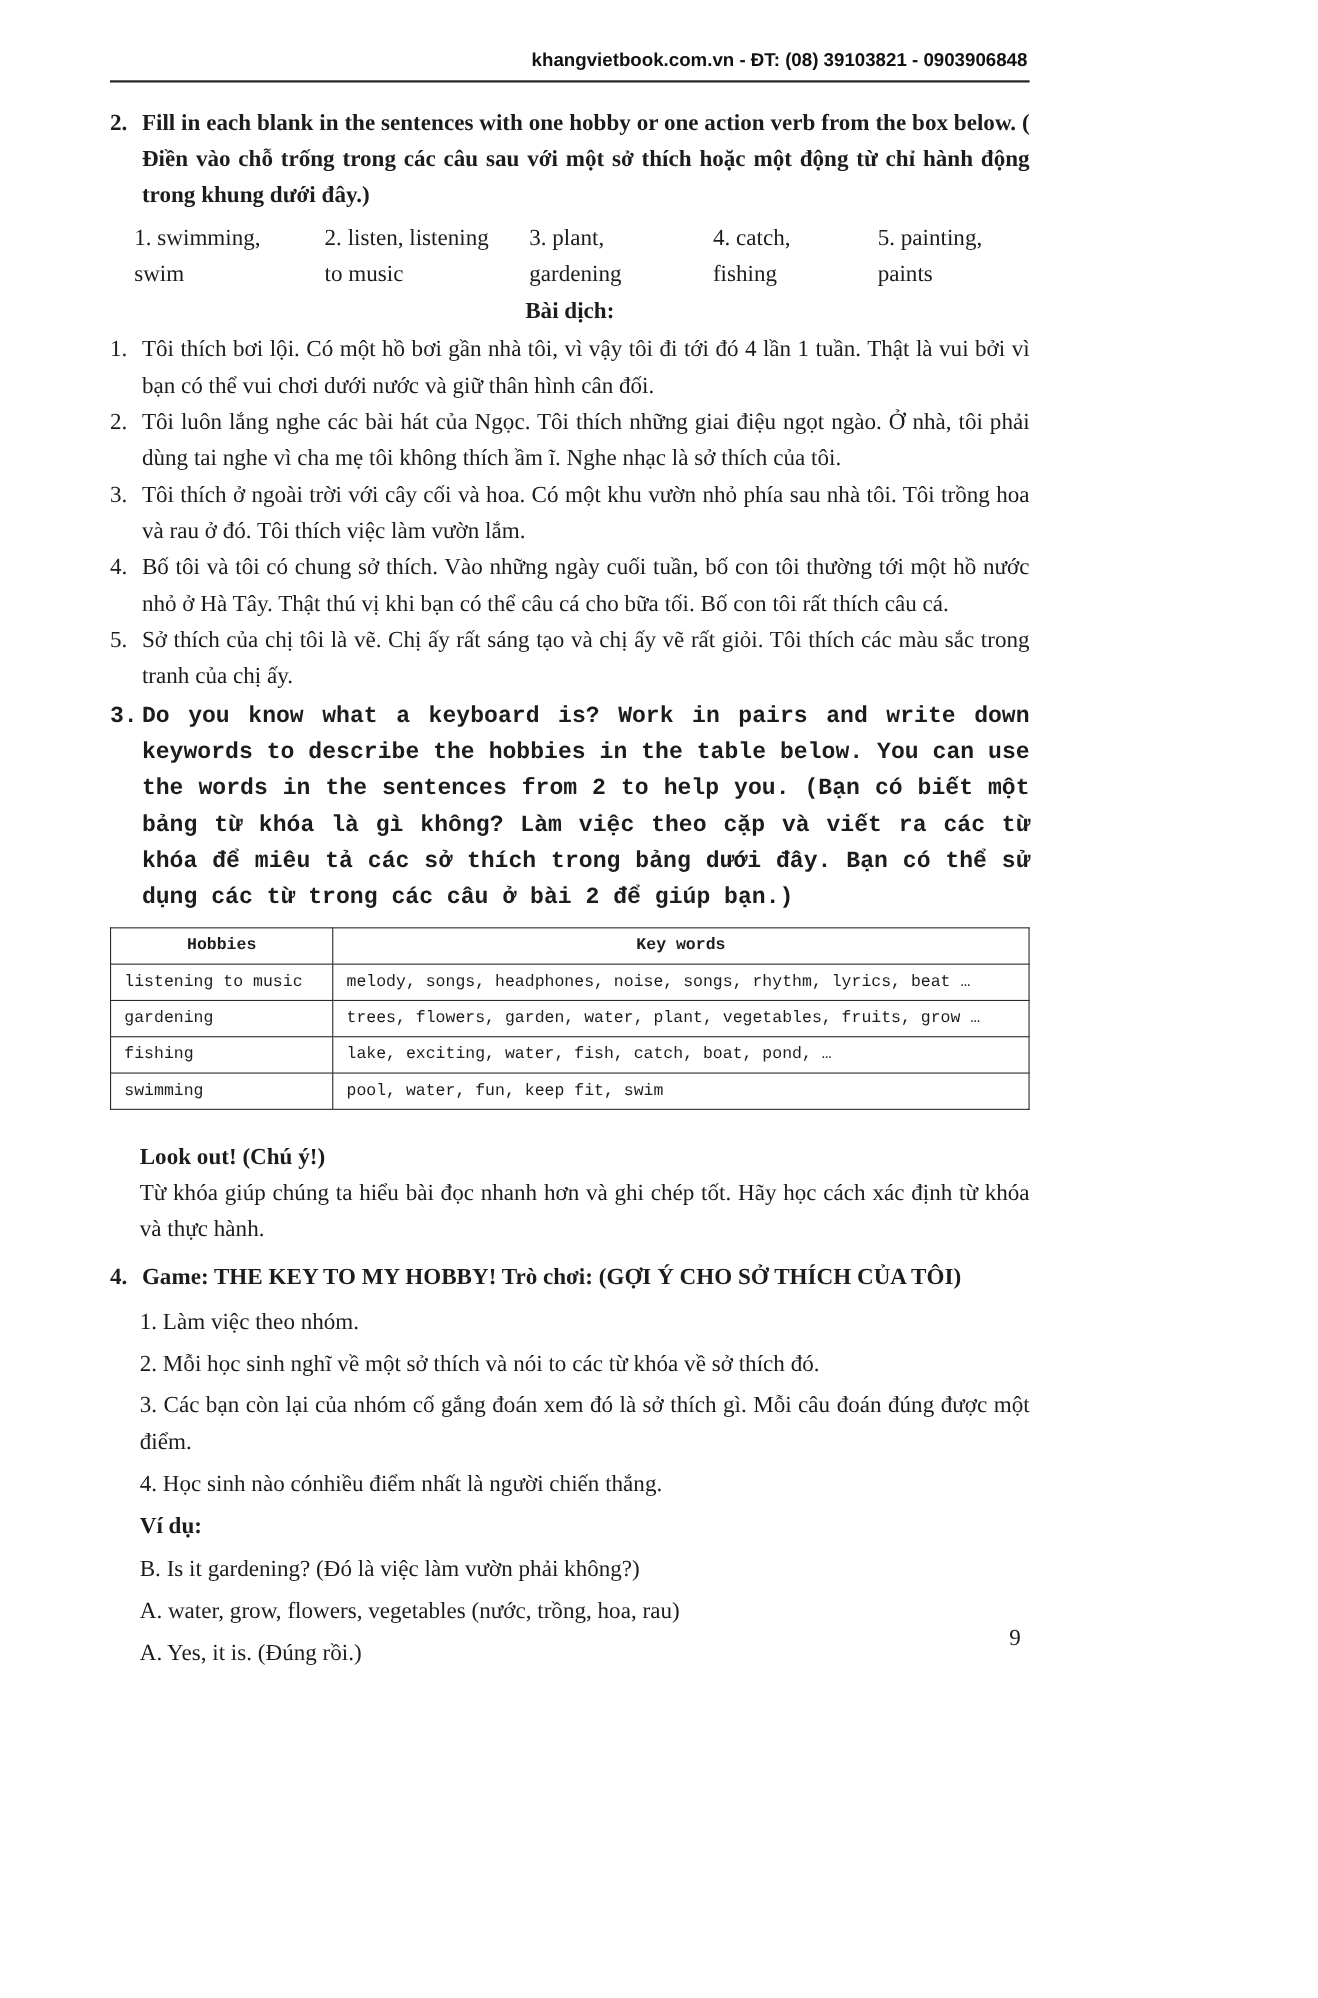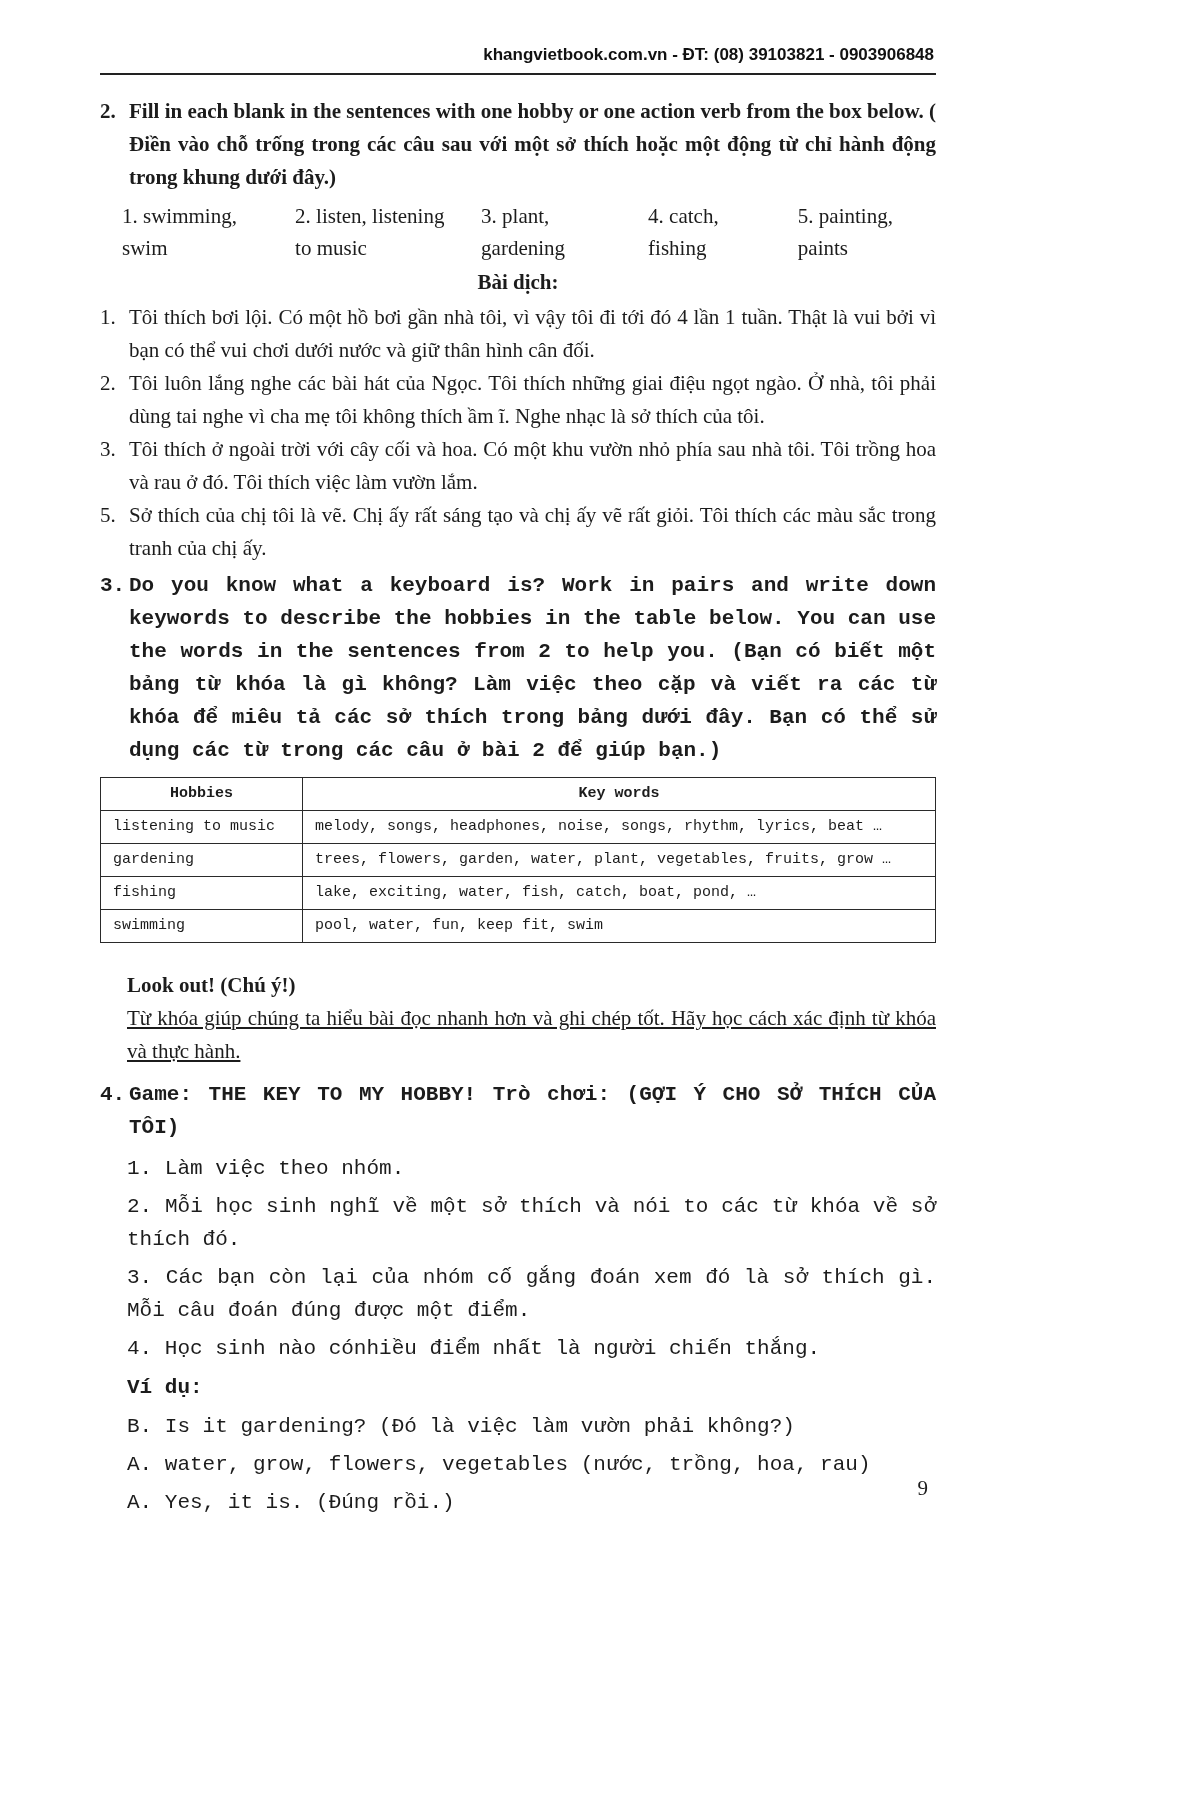--- a/index.html
+++ b/index.html
@@ -57,23 +57,23 @@
     padding:1px 12px;
     height:33px;
     text-align:left;
     font-size:15px;
     line-height:30px;
   }
   table.kw-table th { text-align:center; font-weight:bold; }
   table.kw-table td:first-child { width:202px; }
 
   .indent-block { margin-left:27px; }
-  .lookout-text { margin-bottom:0;text-decoration:underline; }
+  .lookout-text { margin-bottom:0; }
 
-  .section-4 { margin-top:10px;font-family:Liberation Mono, monospace; }
+  .section-4 { margin-top:10px; }
   .section-4 .heading { margin-bottom:8px; }
   .step { margin-bottom:5px; }
   .example-title { margin:6px 0 6px 0; }
 
   .page-number {
     position:absolute;
     top:1472px;
     left:100px;
     width:828px;
     text-align:right;
@@ -115,20 +115,21 @@
         <div class="wb-line">paints</div>
       </div>
     </div>
 
     <p class="center bold translation-title">Bài dịch:</p>
 
     <div>
       <p class="hang"><span class="num">1.</span><span>Tôi thích bơi lội. Có một hồ bơi gần nhà tôi, vì vậy tôi đi tới đó 4 lần 1 tuần. Thật là vui bởi vì bạn có thể vui chơi dưới nước và giữ thân hình cân đối.</span></p>
       <p class="hang"><span class="num">2.</span><span>Tôi luôn lắng nghe các bài hát của Ngọc. Tôi thích những giai điệu ngọt ngào. Ở nhà, tôi phải dùng tai nghe vì cha mẹ tôi không thích ầm ĩ. Nghe nhạc là sở thích của tôi.</span></p>
       <p class="hang"><span class="num">3.</span><span>Tôi thích ở ngoài trời với cây cối và hoa. Có một khu vườn nhỏ phía sau nhà tôi. Tôi trồng hoa và rau ở đó. Tôi thích việc làm vườn lắm.</span></p>
+      <p class="hang"><span class="num">4.</span><span>Bố tôi và tôi có chung sở thích. Vào những ngày cuối tuần, bố con tôi thường tới một hồ nước nhỏ ở Hà Tây. Thật thú vị khi bạn có thể câu cá cho bữa tối. Bố con tôi rất thích câu cá.</span></p>
       <p class="hang"><span class="num">5.</span><span>Sở thích của chị tôi là vẽ. Chị ấy rất sáng tạo và chị ấy vẽ rất giỏi. Tôi thích các màu sắc trong tranh của chị ấy.</span></p>
     </div>
   </section>
 
   <section class="section-3">
     <p class="hang bold heading"><span class="num">3.</span><span>Do you know what a keyboard is? Work in pairs and write down keywords to describe the hobbies in the table below. You can use the words in the sentences from 2 to help you. (Bạn có biết một bảng từ khóa là gì không? Làm việc theo cặp và viết ra các từ khóa để miêu tả các sở thích trong bảng dưới đây. Bạn có thể sử dụng các từ trong các câu ở bài 2 để giúp bạn.)</span></p>
 
     <table class="kw-table">
       <thead>
         <tr>

